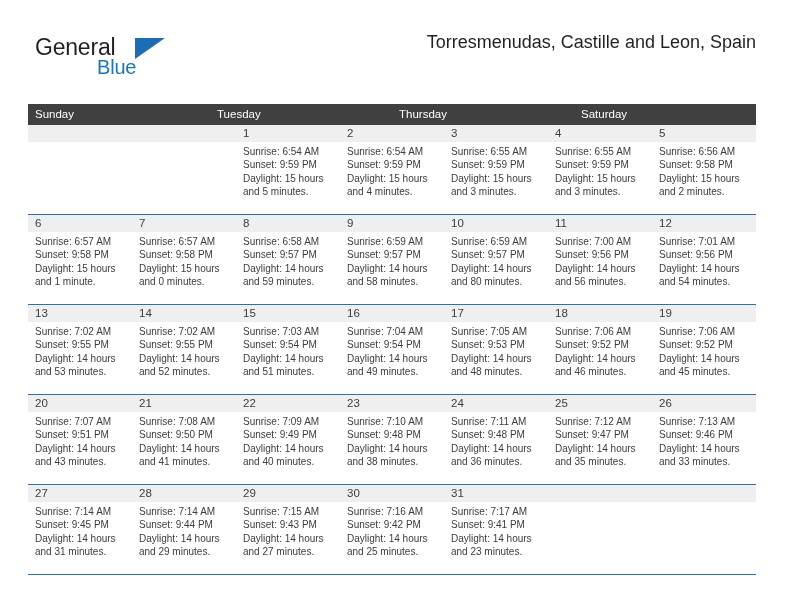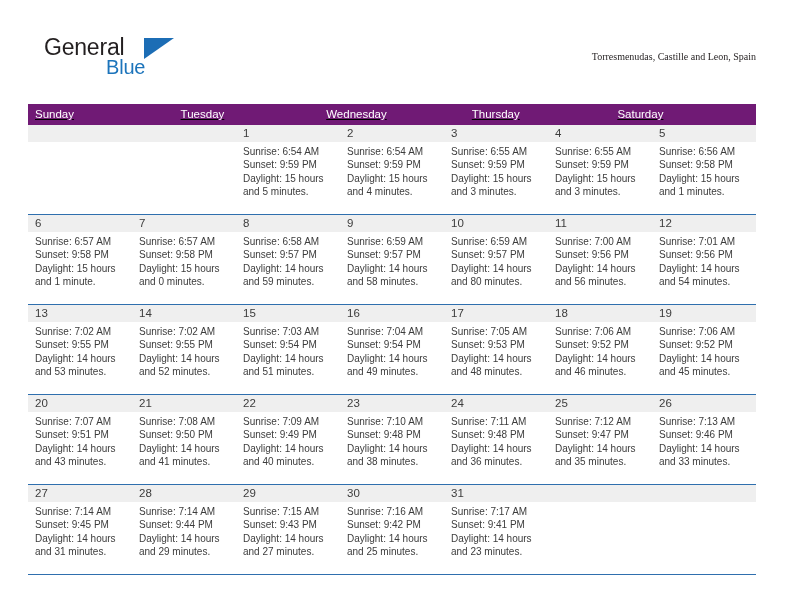--- a/index.html
+++ b/index.html
@@ -22,21 +22,21 @@
   
   .header {
     position: absolute;
     left: 28px;
     top: 26px;
     right: 36px;
     height: 70px;
   }
   .brand {
     position: absolute;
-    left: 16px;
+    left: 7px;
     top: 8px;
     width: 180px;
     height: 56px;
   }
   .brand-general {
     position: absolute;
     left: 0;
     top: 0;
     font-size: 23px;
     color: #231f20;
@@ -70,39 +70,38 @@
   }
   .month-title {
     font-size: 26px;
     color: #231f20;
     line-height: 32px;
     font-weight: normal;
     margin: 0;
     font-family: "Liberation Sans", sans-serif;
   }
   .location {
-    font-size: 10px;
+    font-size: 18px;
     color: #231f20;
-    margin-top: 22px;
+    margin-top: 8px;
     line-height: 17px;
-    font-family: Liberation Serif, serif;
+    font-family: Liberation Sans, sans-serif;
   }
 
   
   .calendar {
     position: absolute;
     left: 28px;
     top: 104px;
     width: 728px;
   }
   .weekday-header {
     display: flex;
-    background: #701a75;
+    background: #404040;
     height: 21px;
-    text-decoration: underline;
   }
   .weekday {
     flex: 1 1 0;
     color: #ffffff;
     font-size: 11.5px;
     line-height: 21px;
     padding-left: 7px;
     box-sizing: border-box;
     white-space: nowrap;
     font-family: "Liberation Sans", sans-serif;
@@ -177,21 +176,20 @@
     <div class="title-block">
       <div class="location">Torresmenudas, Castille and Leon, Spain</div>
     </div>
 
   </div>
 
   <div class="calendar">
     <div class="weekday-header" id="weekday-header">
         <div class="weekday">Sunday</div>
         <div class="weekday">Tuesday</div>
-        <div class="weekday">Wednesday</div>
         <div class="weekday">Thursday</div>
         <div class="weekday">Saturday</div>
       </div>
     <div id="weeks-container">
         <div class="week-row">
           <div class="daybar"></div>
           <div class="week-cells">
             <div class="day-cell empty">
               <div class="day-num"></div>
               <div class="day-info">
@@ -245,21 +243,21 @@
                 <div>Daylight: 15 hours</div>
                 <div>and 3 minutes.</div>
               </div>
             </div>
             <div class="day-cell">
               <div class="day-num">5</div>
               <div class="day-info">
                 <div>Sunrise: 6:56 AM</div>
                 <div>Sunset: 9:58 PM</div>
                 <div>Daylight: 15 hours</div>
-                <div>and 1 minutes.</div>
+                <div>and 2 minutes.</div>
               </div>
             </div>
           </div>
         </div>
         <div class="week-row">
           <div class="daybar"></div>
           <div class="week-cells">
             <div class="day-cell">
               <div class="day-num">6</div>
               <div class="day-info">

